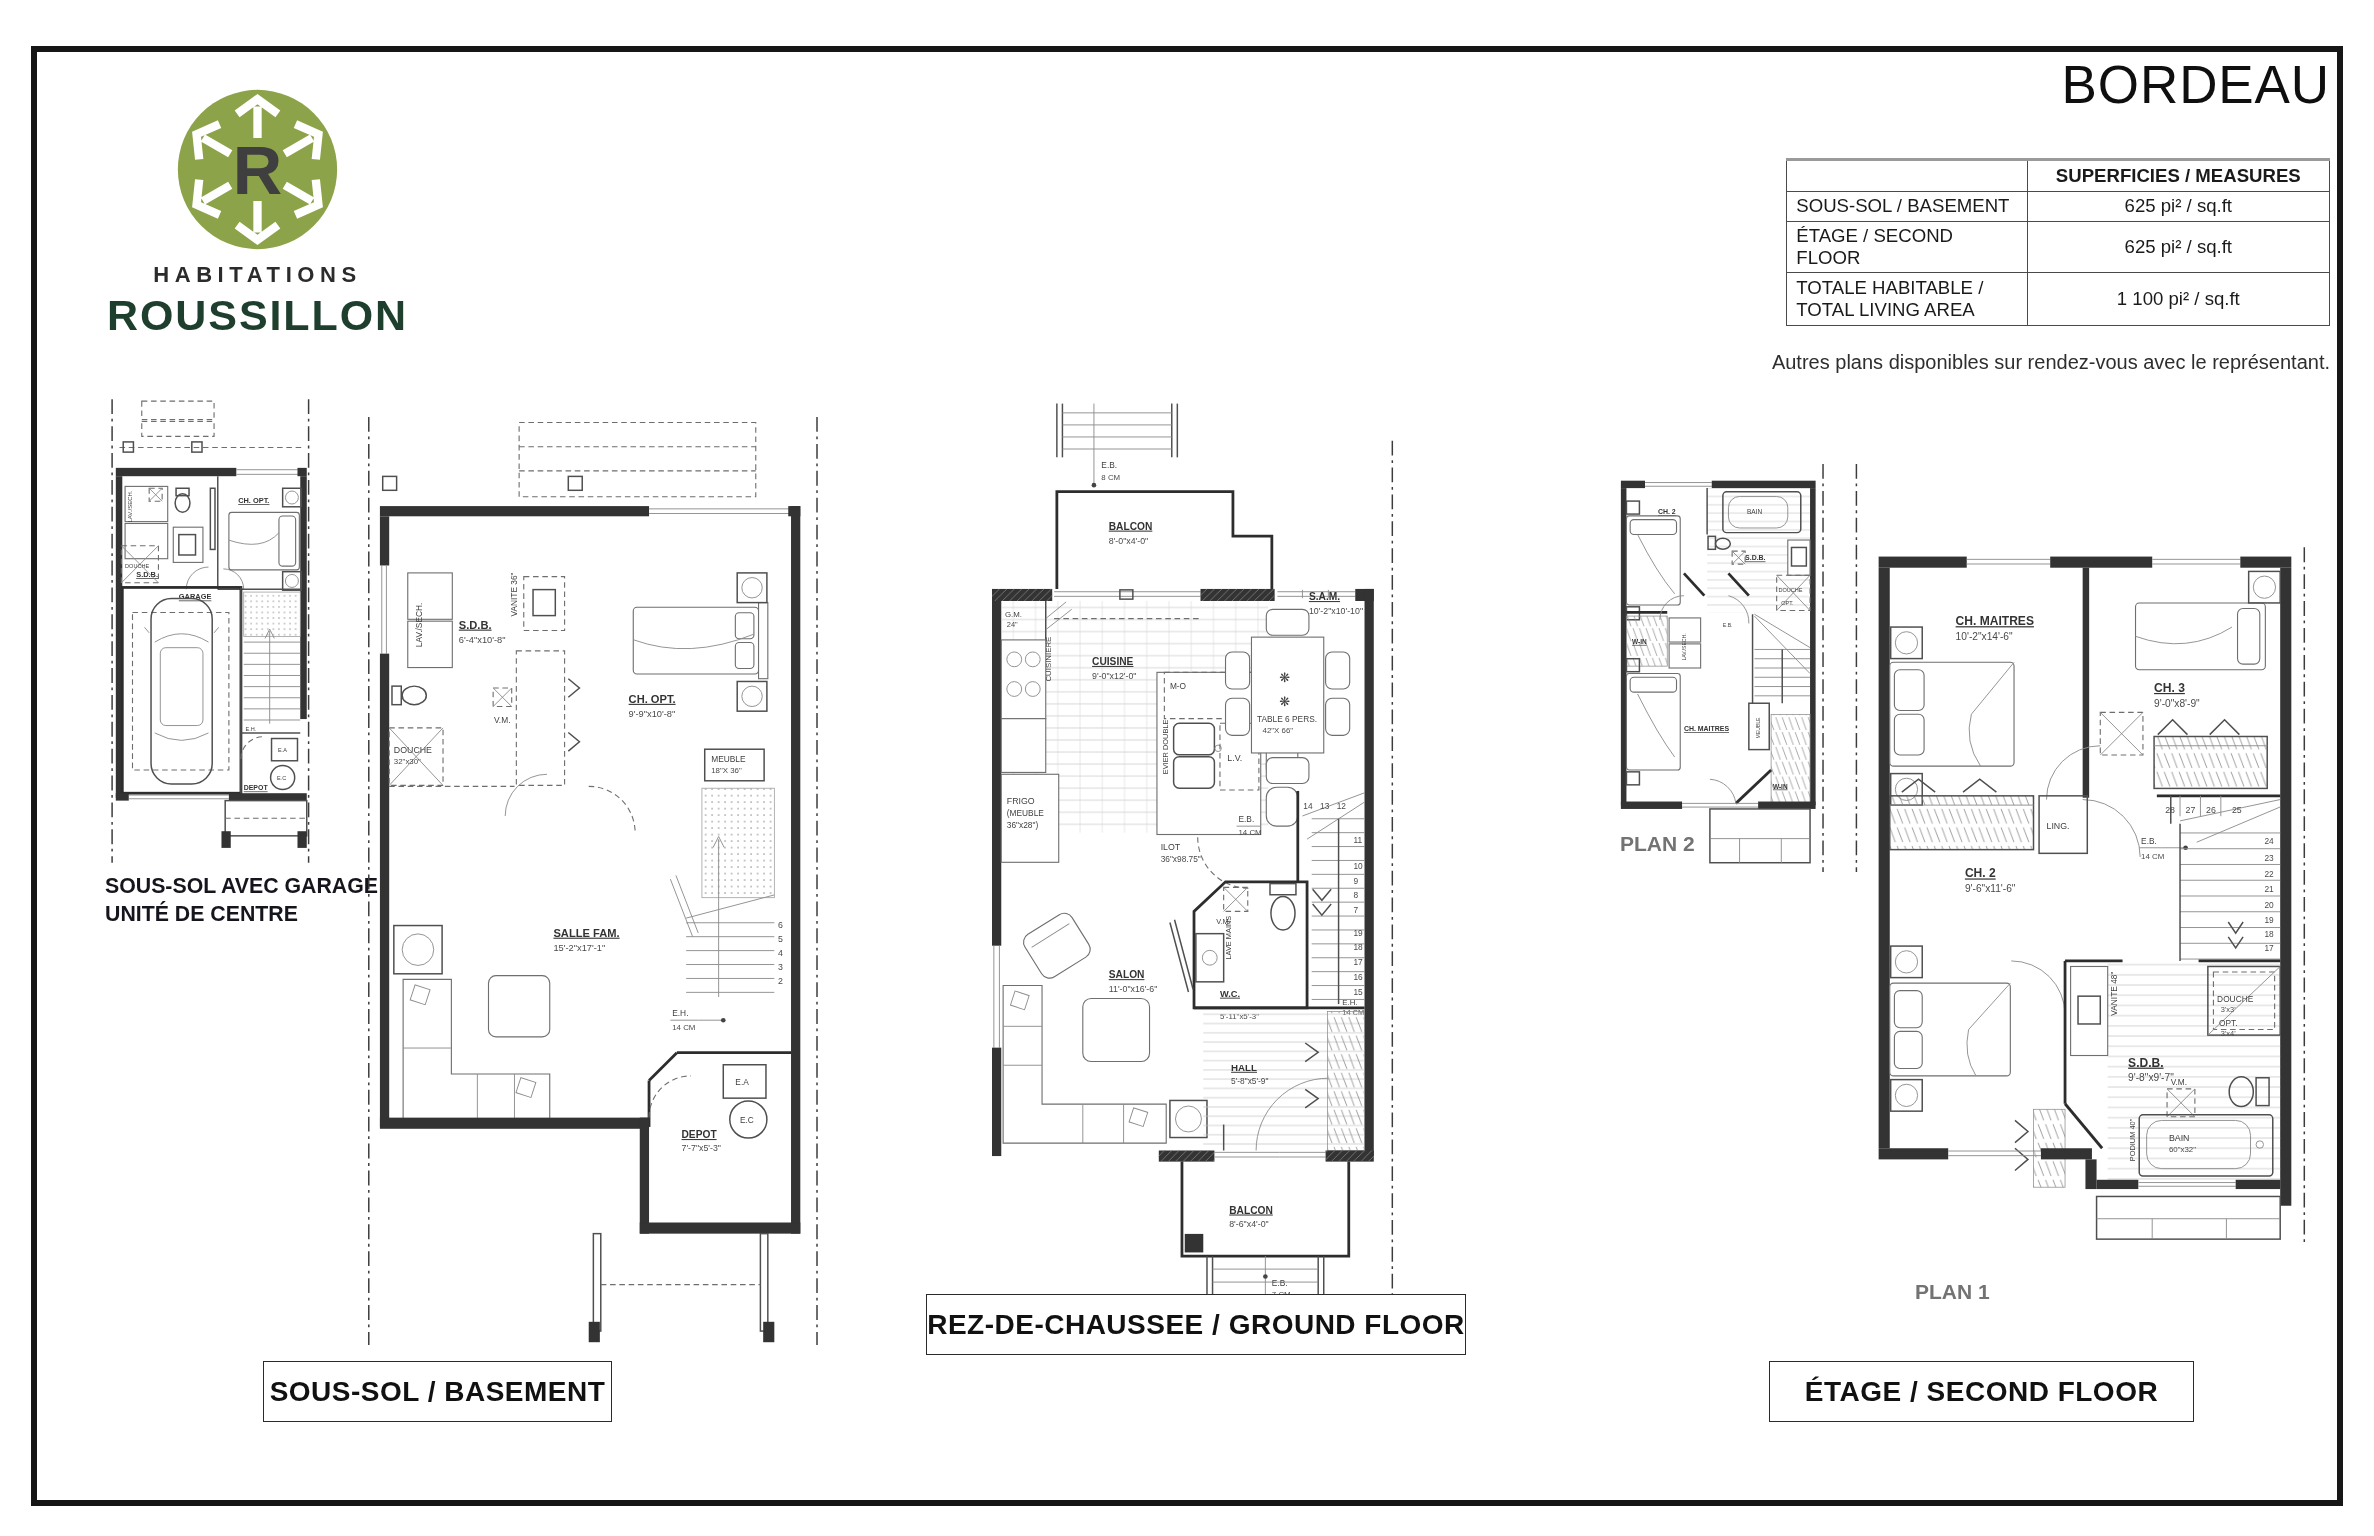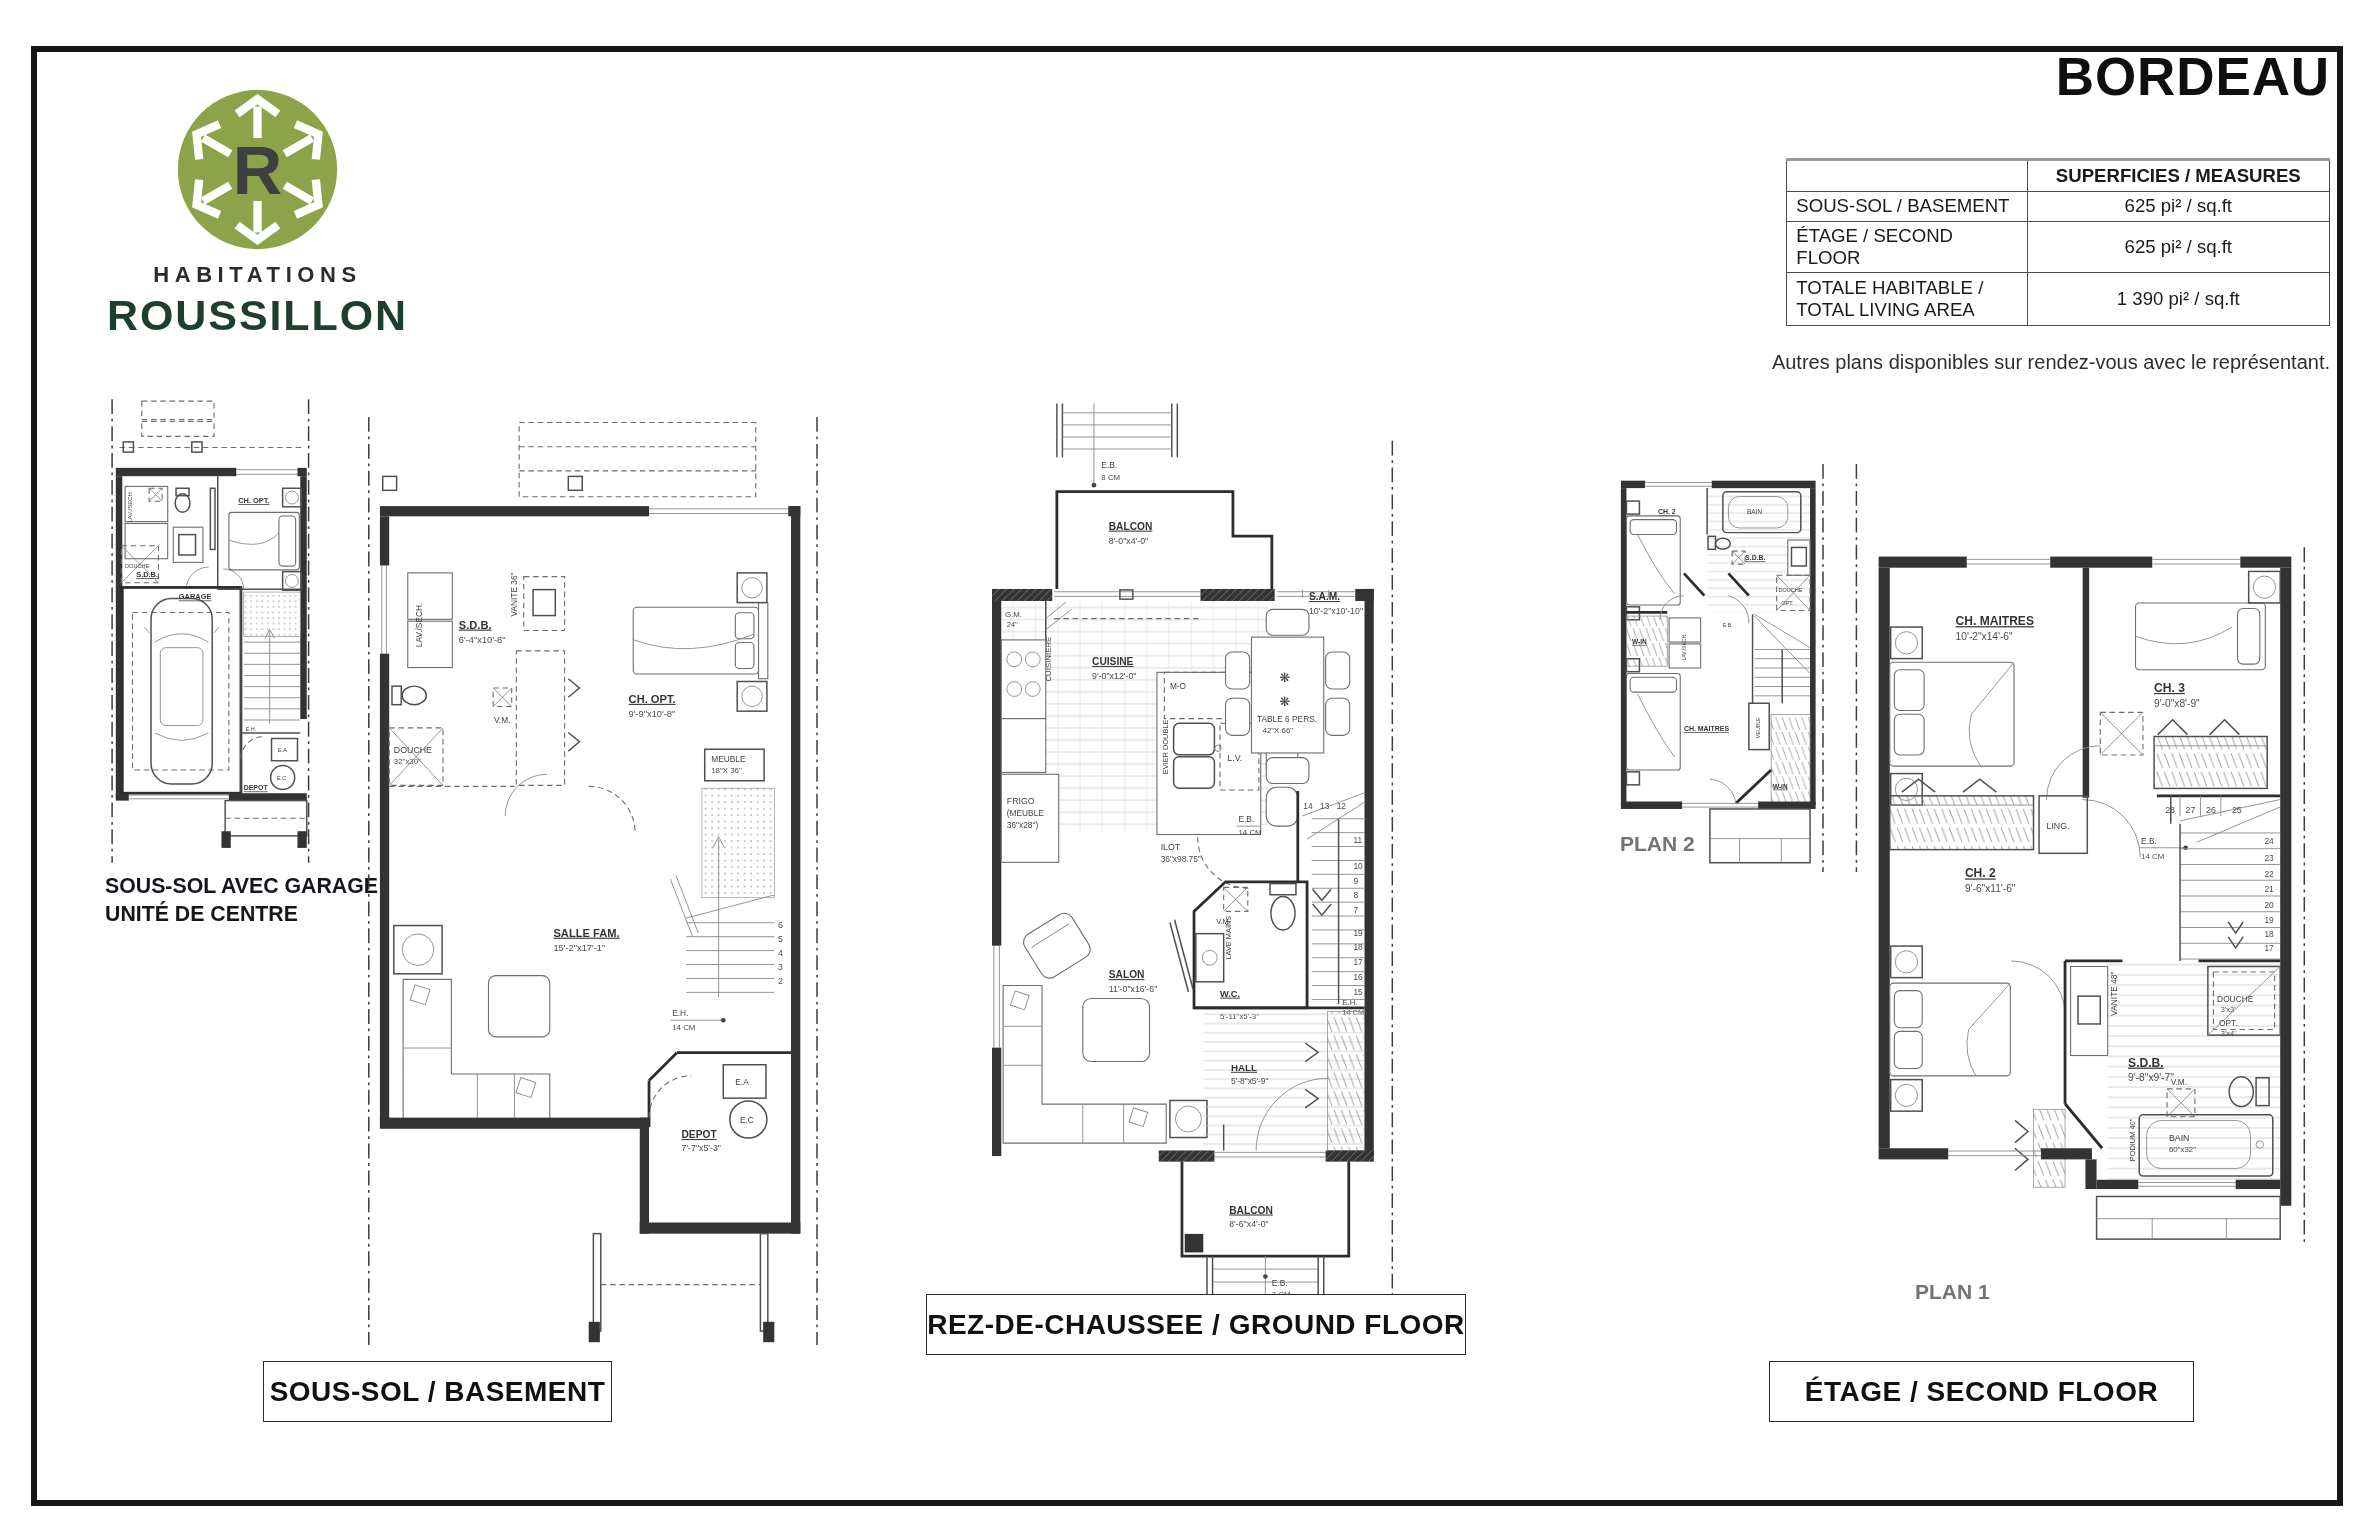--- a/index.html
+++ b/index.html
@@ -5,21 +5,21 @@
   html,body{margin:0;padding:0;background:#fff;width:2375px;height:1536px;overflow:hidden;
     font-family:"Liberation Sans",sans-serif;color:#1a1a1a;}
   .abs{position:absolute;}
   .frame{left:31px;top:46px;width:2300px;height:1448px;border:6.5px solid #161616;}
   
   .logo-svg{left:176px;top:88px;}
   .logo-l1{left:111px;top:262px;width:293px;text-align:center;font-size:22px;font-weight:600;
     letter-spacing:5.6px;color:#2b2b2b;}
   .logo-l2{left:88px;top:291px;width:339px;text-align:center;font-size:43px;font-weight:700;
     letter-spacing:1.9px;color:#1f3f2e;}
-  .title{left:1577px;top:46px;width:753px;text-align:right;font-size:53px;font-weight:700;
+  .title{left:1577px;top:54px;width:753px;text-align:right;font-size:53px;font-weight:400;
     letter-spacing:0.9px;color:#0f0f0f;}
   table.meas{left:1786px;top:158px;position:absolute;border-collapse:collapse;width:544px;
     border:1.9px solid #4a4a4a;border-top:3.7px solid #9a9a9a;}
   table.meas td,table.meas th{border:1.4px solid #4a4a4a;font-size:18.6px;padding:2.8px 9.3px;height:24px;}
   table.meas th{font-weight:700;text-align:center;}
   td.lab{width:221px;text-align:left;font-weight:400;}
   td.val{text-align:center;}
   tr.total td{font-weight:400;}
   tr.total td.lab{line-height:1.15;padding-top:4.6px;padding-bottom:4.6px;}
   .note{left:1577px;top:351px;width:753px;text-align:right;font-size:20px;color:#2e2e2e;}
@@ -90,21 +90,21 @@
   </tr>
   <tr>
     <td class="lab">ÉTAGE / SECOND FLOOR</td>
     <td class="val">625 pi² / sq.ft</td>
   </tr>
   <tr class="total">
     <td class="lab">
       <span>TOTALE HABITABLE /</span><br>
       <span>TOTAL LIVING AREA</span>
     </td>
-    <td class="val">1 390 pi² / sq.ft</td>
+    <td class="val">1 100 pi² / sq.ft</td>
   </tr>
 </tbody>
   </table>
 
 <div class="abs note">Autres plans disponibles sur rendez-vous avec le représentant.</div>
 
 <svg class="abs" style="left:88px;top:399px" width="241" height="464" viewBox="0 0 260 500">
   <defs>
     <pattern id="paDot" width="6" height="6" patternUnits="userSpaceOnUse">
         <circle cx="2" cy="2" r=".7" fill="#777"></circle>

